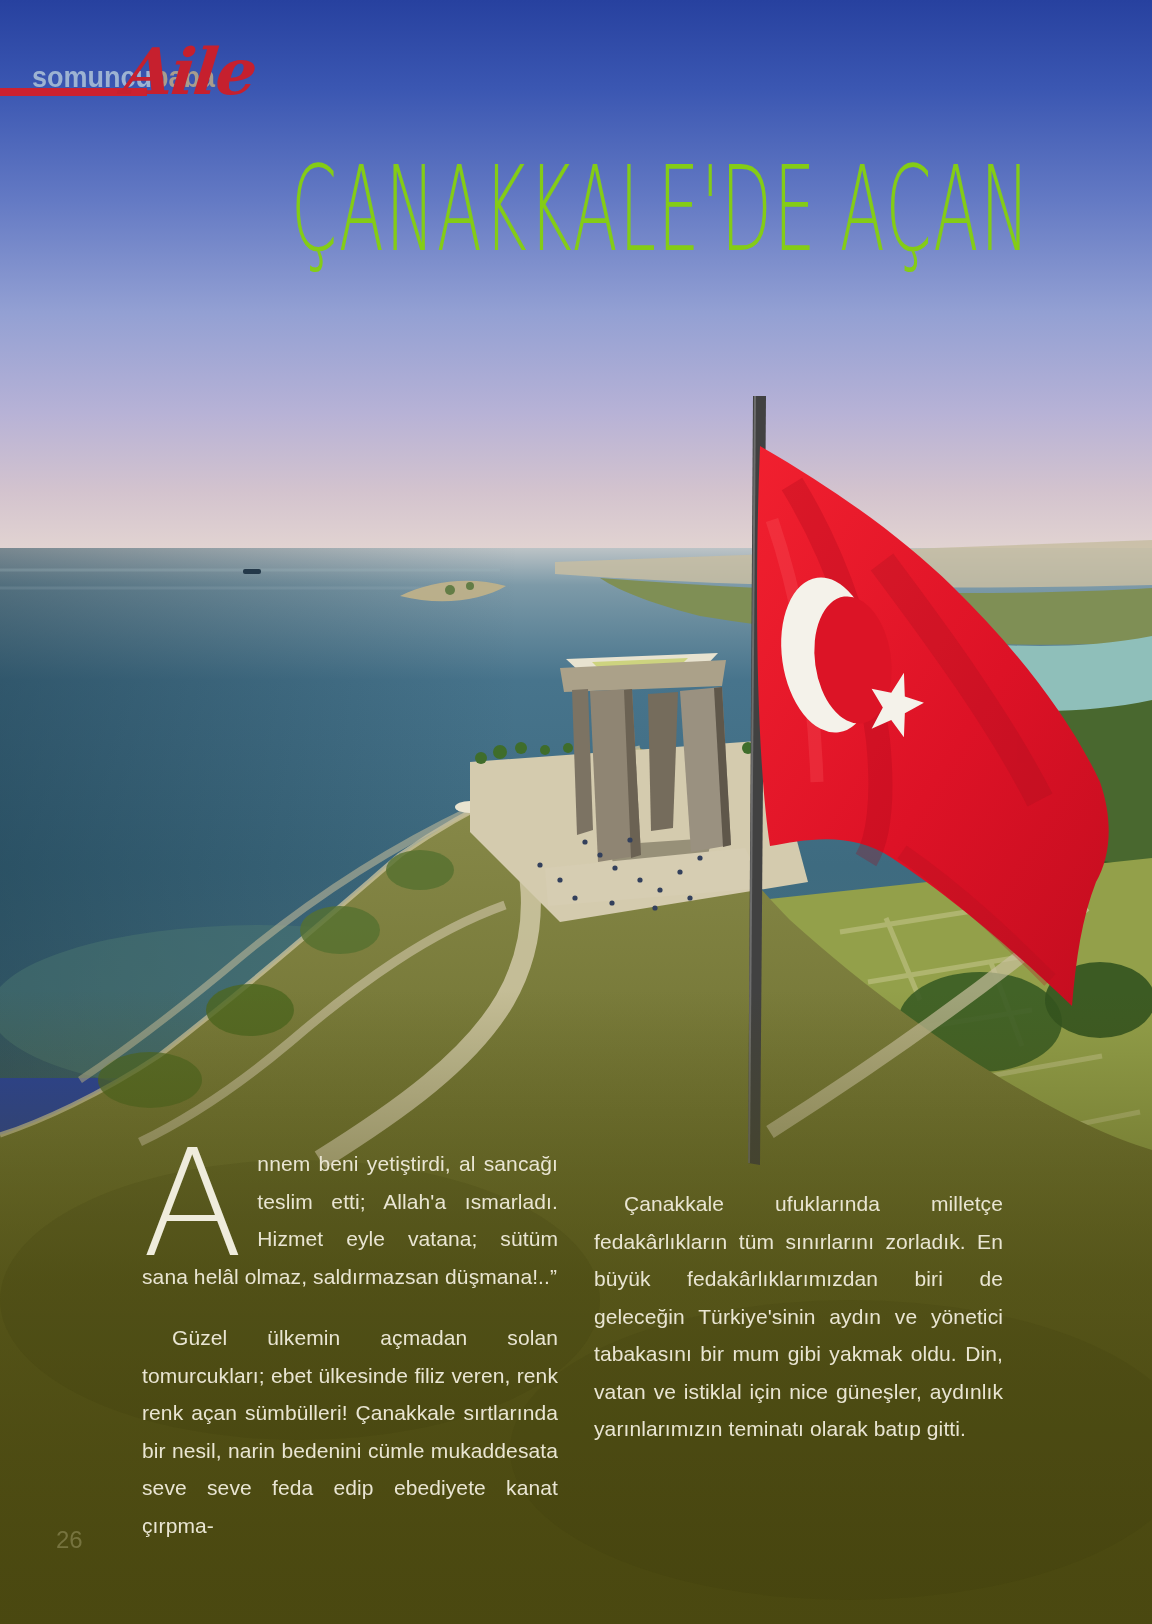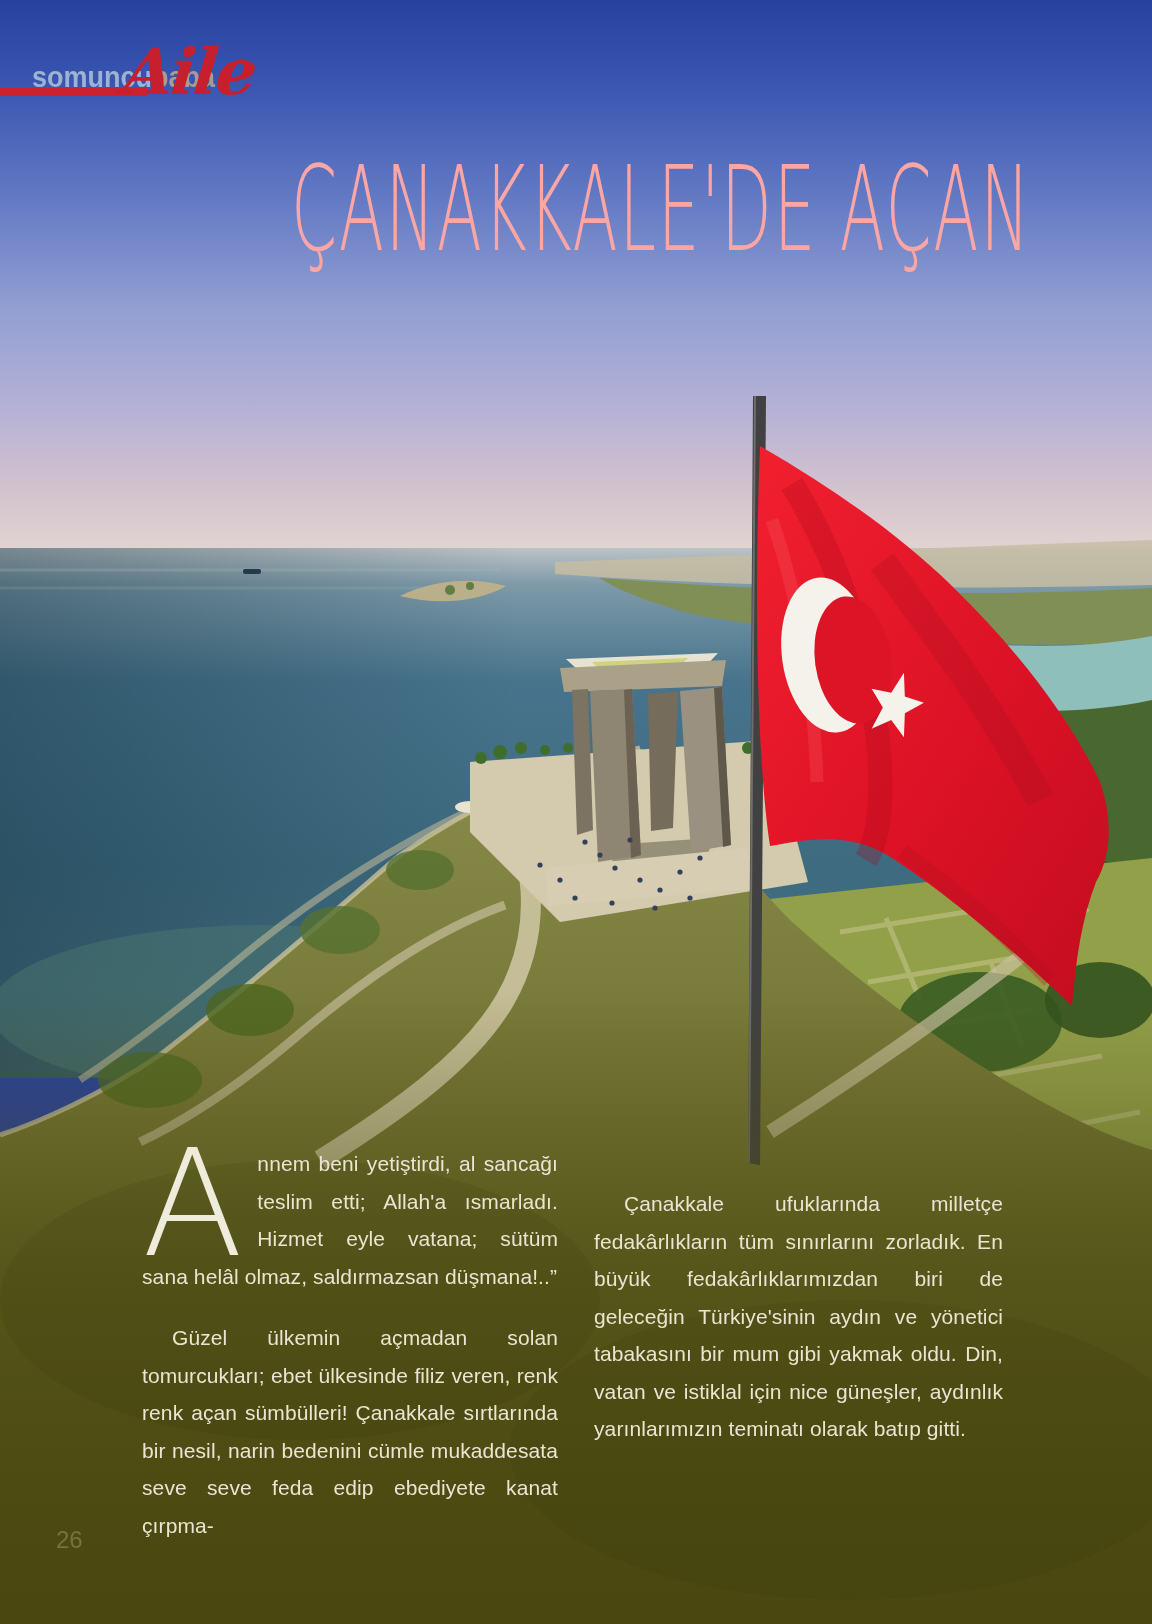--- a/index.html
+++ b/index.html
@@ -18,21 +18,21 @@
   .brand .b1{color:#9db3d2;}
   .brand .b2{color:#a89d8d;}
   .rule{position:absolute;left:0;top:88px;width:147px;height:8px;background:#cc212f;}
   .script{
     position:absolute;left:124px;top:34px;font-family:"DejaVu Serif","Liberation Serif",serif;
     font-style:italic;font-weight:bold;font-size:64px;color:#c6202e;
     transform:skewX(-6deg);letter-spacing:-2px;
   }
 
   
-  .title{position:absolute;top:148px;left:0;width:100%;text-align:center;color:#fca5a5;
+  .title{position:absolute;top:148px;left:0;width:100%;text-align:center;color:#84cc16;
          font-family:"DejaVu Sans","Liberation Sans",sans-serif;font-weight:200;}
   .title .t1{display:inline-block;font-size:118px;line-height:1.05;transform:scaleX(0.56);
              transform-origin:center;white-space:nowrap;letter-spacing:3px;}
   .title .t2{display:inline-block;font-size:118px;line-height:1.05;margin-top:18px;
              transform:scaleX(0.52);transform-origin:center;white-space:nowrap;letter-spacing:3px;}
 
   
   .byline{position:absolute;top:460px;left:0;width:100%;display:flex;align-items:center;
           justify-content:center;gap:20px;}
   .play{width:36px;height:36px;border:3px solid rgba(255,255,255,.92);border-radius:50%;

